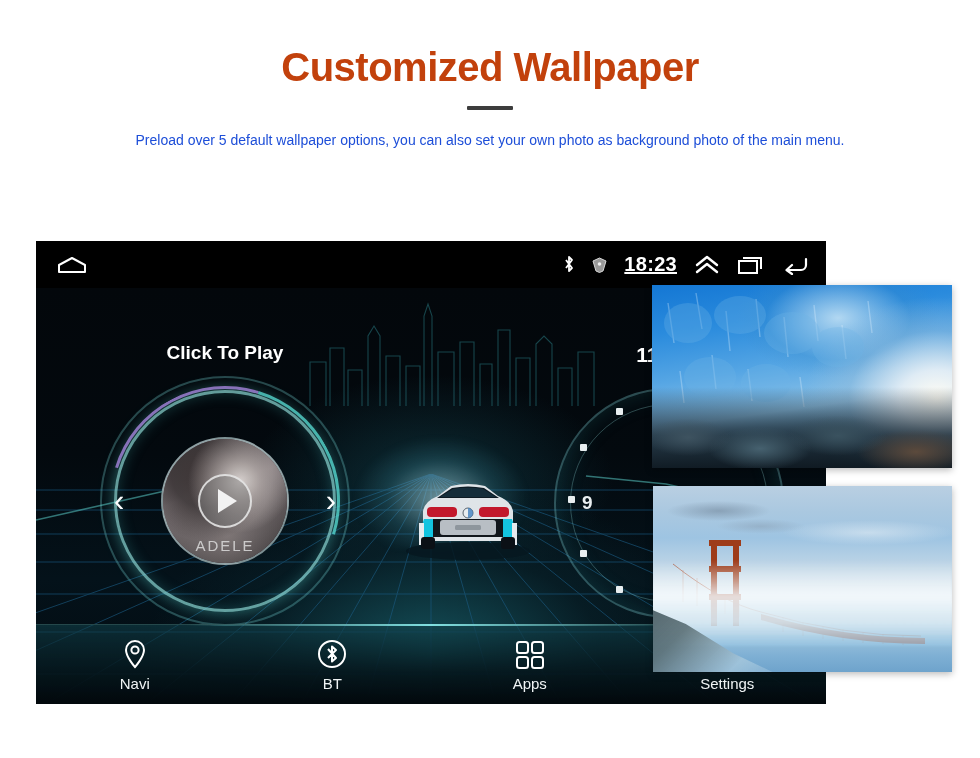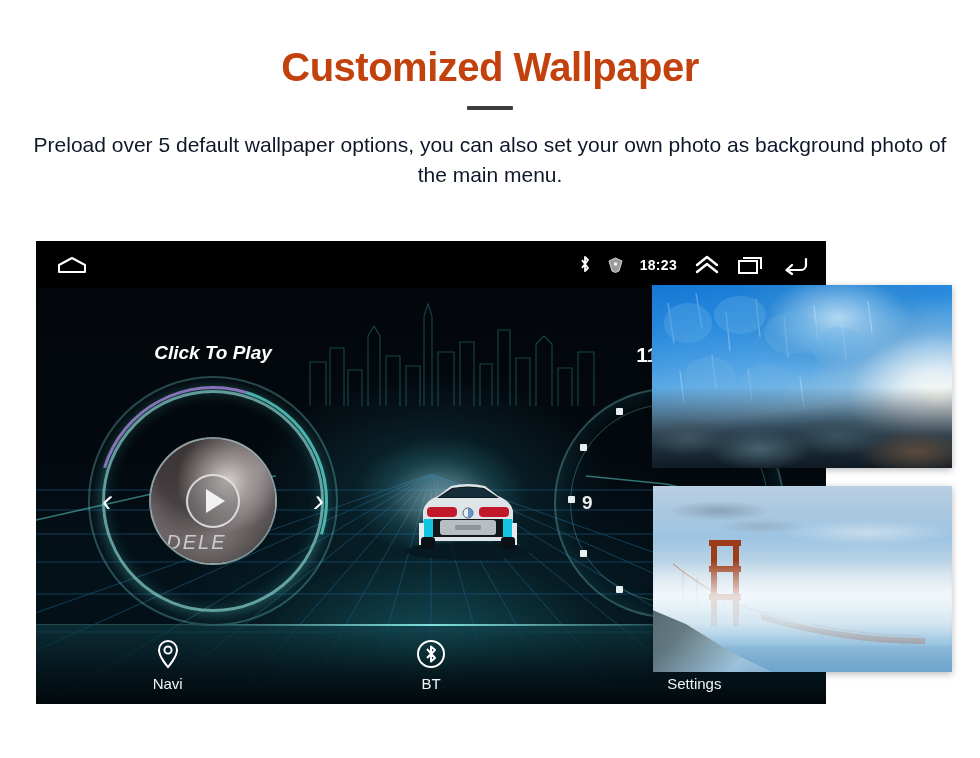--- a/index.html
+++ b/index.html
@@ -16,42 +16,42 @@
   .title {
     font-size: 40px; font-weight: bold; color: #c2410c;
     letter-spacing: -0.5px; line-height: 1.05;
   }
   .title-rule {
     width: 46px; height: 4px; background: #3d3d3d;
     margin: 18px auto 0; border-radius: 1px;
   }
   .subtitle {
     margin: 20px auto 0; width: 930px;
-    font-size: 21px; color: #0f172a; line-height: 1.45;
+    font-size: 14px; color: #1d4ed8; line-height: 1.45;
     font-weight: normal;
   }
 
   
   .unit {
     position: absolute; left: 36px; top: 241px;
     width: 790px; height: 463px;
     background: #000; overflow: hidden;
   }
   
   .statusbar {
     position: absolute; left: 0; top: 0; width: 100%; height: 47px;
     background: #000; color: #fff;
     display: flex; align-items: center;
   }
   .sb-home { margin-left: 21px; display: flex; align-items: center; }
   .sb-right {
     margin-left: auto; margin-right: 16px;
     display: flex; align-items: center; gap: 17px;
   }
-  .sb-clock { font-size: 14px; font-weight: bold; letter-spacing: .3px; }
+  .sb-clock { font-size: 20px; font-weight: bold; letter-spacing: .3px; text-decoration: underline; }
   .sb-ico { display: flex; align-items: center; justify-content: center; }
 
   
   .desktop {
     position: absolute; left: 0; top: 47px; width: 790px; height: 416px;
     background:
       radial-gradient(ellipse 380px 230px at 50% 88%, rgba(22,86,96,.95) 0%, rgba(8,32,40,.75) 45%, rgba(2,8,12,0) 75%),
       radial-gradient(ellipse 260px 150px at 50% 46%, rgba(30,110,125,.35) 0%, rgba(0,0,0,0) 70%),
       linear-gradient(180deg, #03070b 0%, #03090e 40%, #04121a 70%, #020a10 100%);
     overflow: hidden;
@@ -59,21 +59,21 @@
   
   .grid-floor {
     position: absolute; left: 0; bottom: 0; width: 790px; height: 230px;
     overflow: hidden; opacity: .85;
   }
   .grid-floor svg { position: absolute; left: 0; top: 0; }
   
   .skyline { position: absolute; left: 268px; top: 8px; opacity: .55; }
 
   
-  .music-widget { position: absolute; left: 52px; top: 88px; width: 250px; height: 250px; font-style: italic; }
+  .music-widget { position: absolute; left: 64px; top: 88px; width: 250px; height: 250px; }
   .ring-outer {
     position: absolute; inset: 0; border-radius: 50%;
     border: 2px solid rgba(120,215,215,.30);
   }
   .ring-mid {
     position: absolute; inset: 14px; border-radius: 50%;
     border: 3px solid rgba(150,235,230,.65);
     box-shadow: 0 0 16px rgba(90,220,215,.45), inset 0 0 14px rgba(70,190,190,.25);
   }
   .ring-accent {
@@ -93,22 +93,22 @@
   .album-face {
     position: absolute; inset: 0;
     background:
       radial-gradient(circle at 62% 34%, rgba(232,214,206,.95) 0%, rgba(200,176,170,.75) 18%, rgba(120,98,100,0) 46%),
       radial-gradient(circle at 34% 28%, rgba(70,48,50,.95) 0%, rgba(55,38,42,.7) 28%, rgba(40,28,33,0) 55%),
       radial-gradient(circle at 52% 78%, rgba(176,150,146,.55) 0%, rgba(60,44,48,0) 60%),
       linear-gradient(160deg,#58454c 0%, #8a7278 40%, #2e2228 100%);
     filter: saturate(.35);
   }
   .album-title {
-    position: absolute; left: 0; right: 0; bottom: 9px; text-align: left;
-    font-size: 20px; letter-spacing: 2px; color: rgba(225,225,225,.82);
+    position: absolute; left: 0; right: 0; bottom: 9px; text-align: center;
+    font-size: 15px; letter-spacing: 2px; color: rgba(225,225,225,.82);
     font-weight: normal;
   }
   .play-btn {
     position: absolute; left: 50%; top: 50%; width: 54px; height: 54px;
     margin: -27px 0 0 -27px; border-radius: 50%;
     background: rgba(120,120,120,.45);
     border: 2px solid rgba(235,235,235,.85);
     display: flex; align-items: center; justify-content: center;
   }
   .play-tri {
@@ -400,20 +400,31 @@
         <div class="dock-item">
           <span class="dock-ico">
             <svg width="30" height="30" viewBox="0 0 30 30">
               <circle cx="15" cy="15" r="13" fill="none" stroke="#fff" stroke-width="2"></circle>
               <path d="M11 10 L19 19 L15 22.5 L15 7.5 L19 11 L11 19" fill="none" stroke="#fff" stroke-width="2" stroke-linejoin="round"></path>
             </svg>
           </span>
           <span class="dock-label">BT</span>
         </div>
 
+        <div class="dock-item">
+          <span class="dock-ico">
+            <svg width="28" height="28" viewBox="0 0 28 28">
+              <rect x="1" y="1" width="11" height="11" rx="2.5" fill="none" stroke="#fff" stroke-width="2"></rect>
+              <rect x="16" y="1" width="11" height="11" rx="2.5" fill="none" stroke="#fff" stroke-width="2"></rect>
+              <rect x="1" y="16" width="11" height="11" rx="2.5" fill="none" stroke="#fff" stroke-width="2"></rect>
+              <rect x="16" y="16" width="11" height="11" rx="2.5" fill="none" stroke="#fff" stroke-width="2"></rect>
+            </svg>
+          </span>
+          <span class="dock-label">Apps</span>
+        </div>
 
 
         <div class="dock-item">
           <span class="dock-ico">
             <svg width="30" height="30" viewBox="0 0 30 30">
               <path d="M15 3 L17.5 3 L18.3 6.3 L21 7.5 L23.8 5.8 L25.6 7.6 L23.9 10.4 L25.1 13 L28.4 13.8 L28.4 16.3 L25.1 17.1 L23.9 19.7 L25.6 22.5 L23.8 24.3 L21 22.6 L18.3 23.8 L17.5 27 L15 27 L12.5 27 L11.7 23.8 L9 22.6 L6.2 24.3 L4.4 22.5 L6.1 19.7 L4.9 17.1 L1.6 16.3 L1.6 13.8 L4.9 13 L6.1 10.4 L4.4 7.6 L6.2 5.8 L9 7.5 L11.7 6.3 L12.5 3 Z" fill="none" stroke="#fff" stroke-width="1.8" stroke-linejoin="round"></path>
               <circle cx="15" cy="15" r="4.3" fill="none" stroke="#fff" stroke-width="1.8"></circle>
             </svg>
           </span>
           <span class="dock-label">Settings</span>

